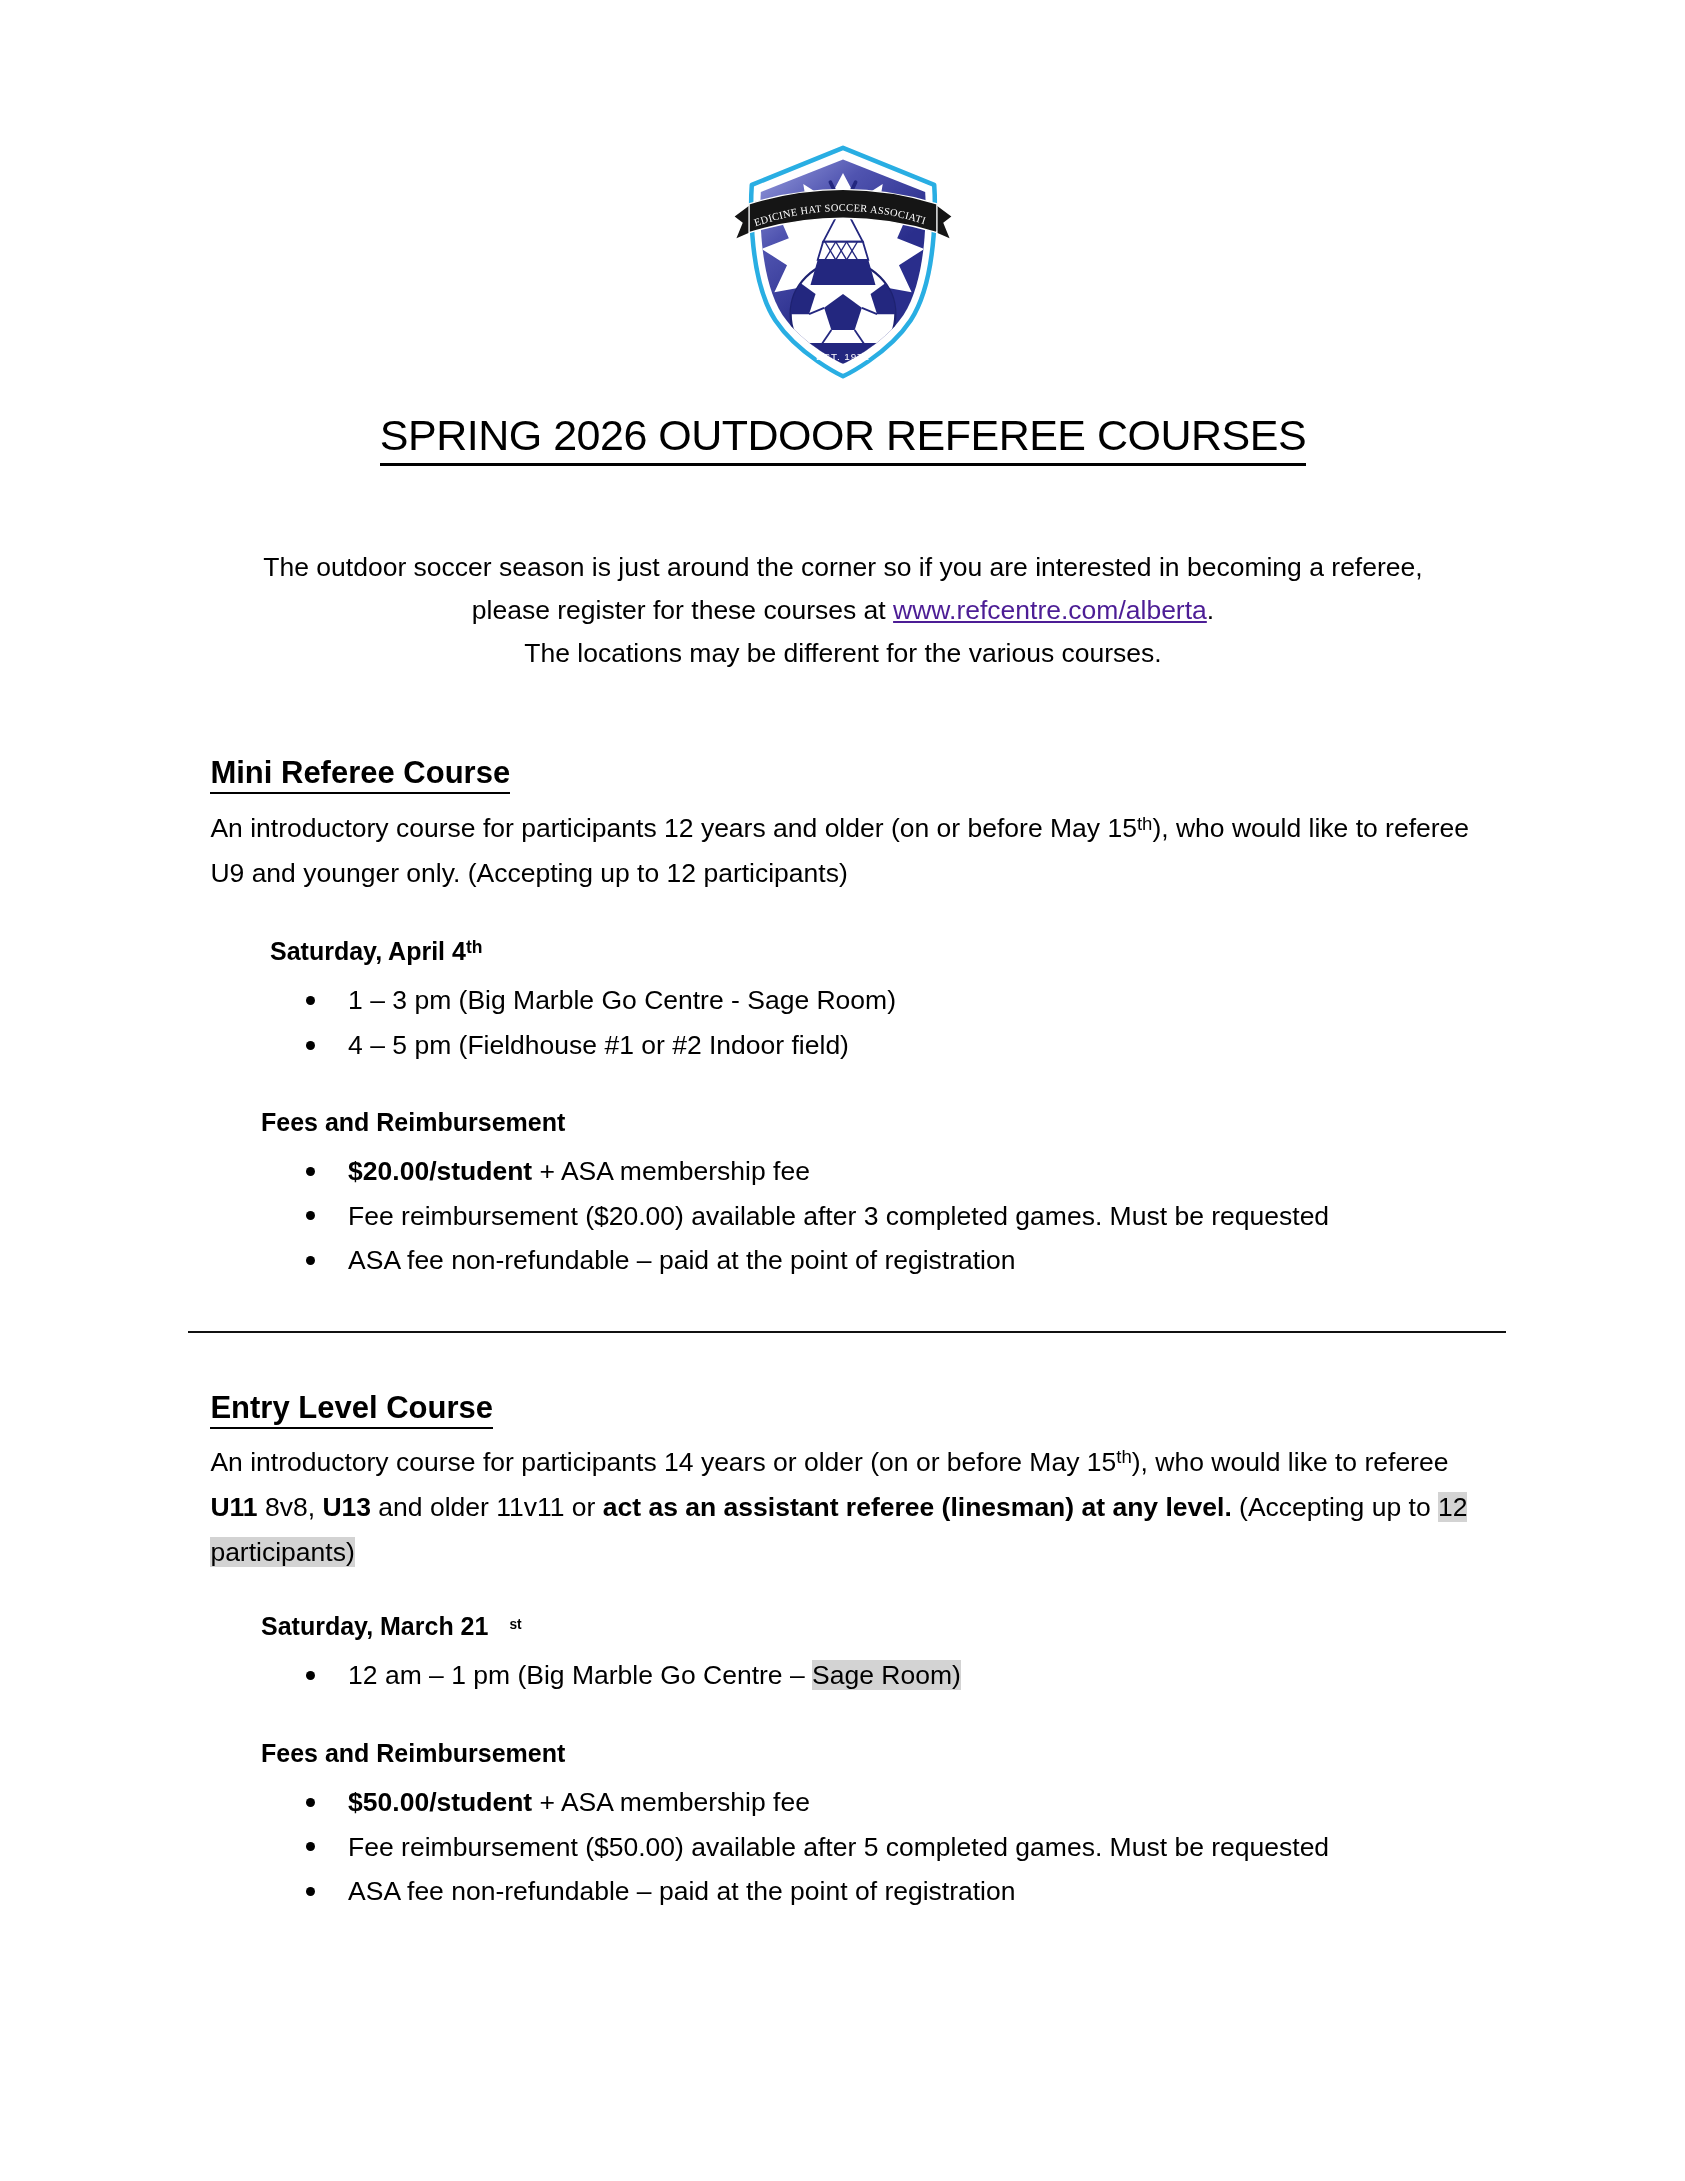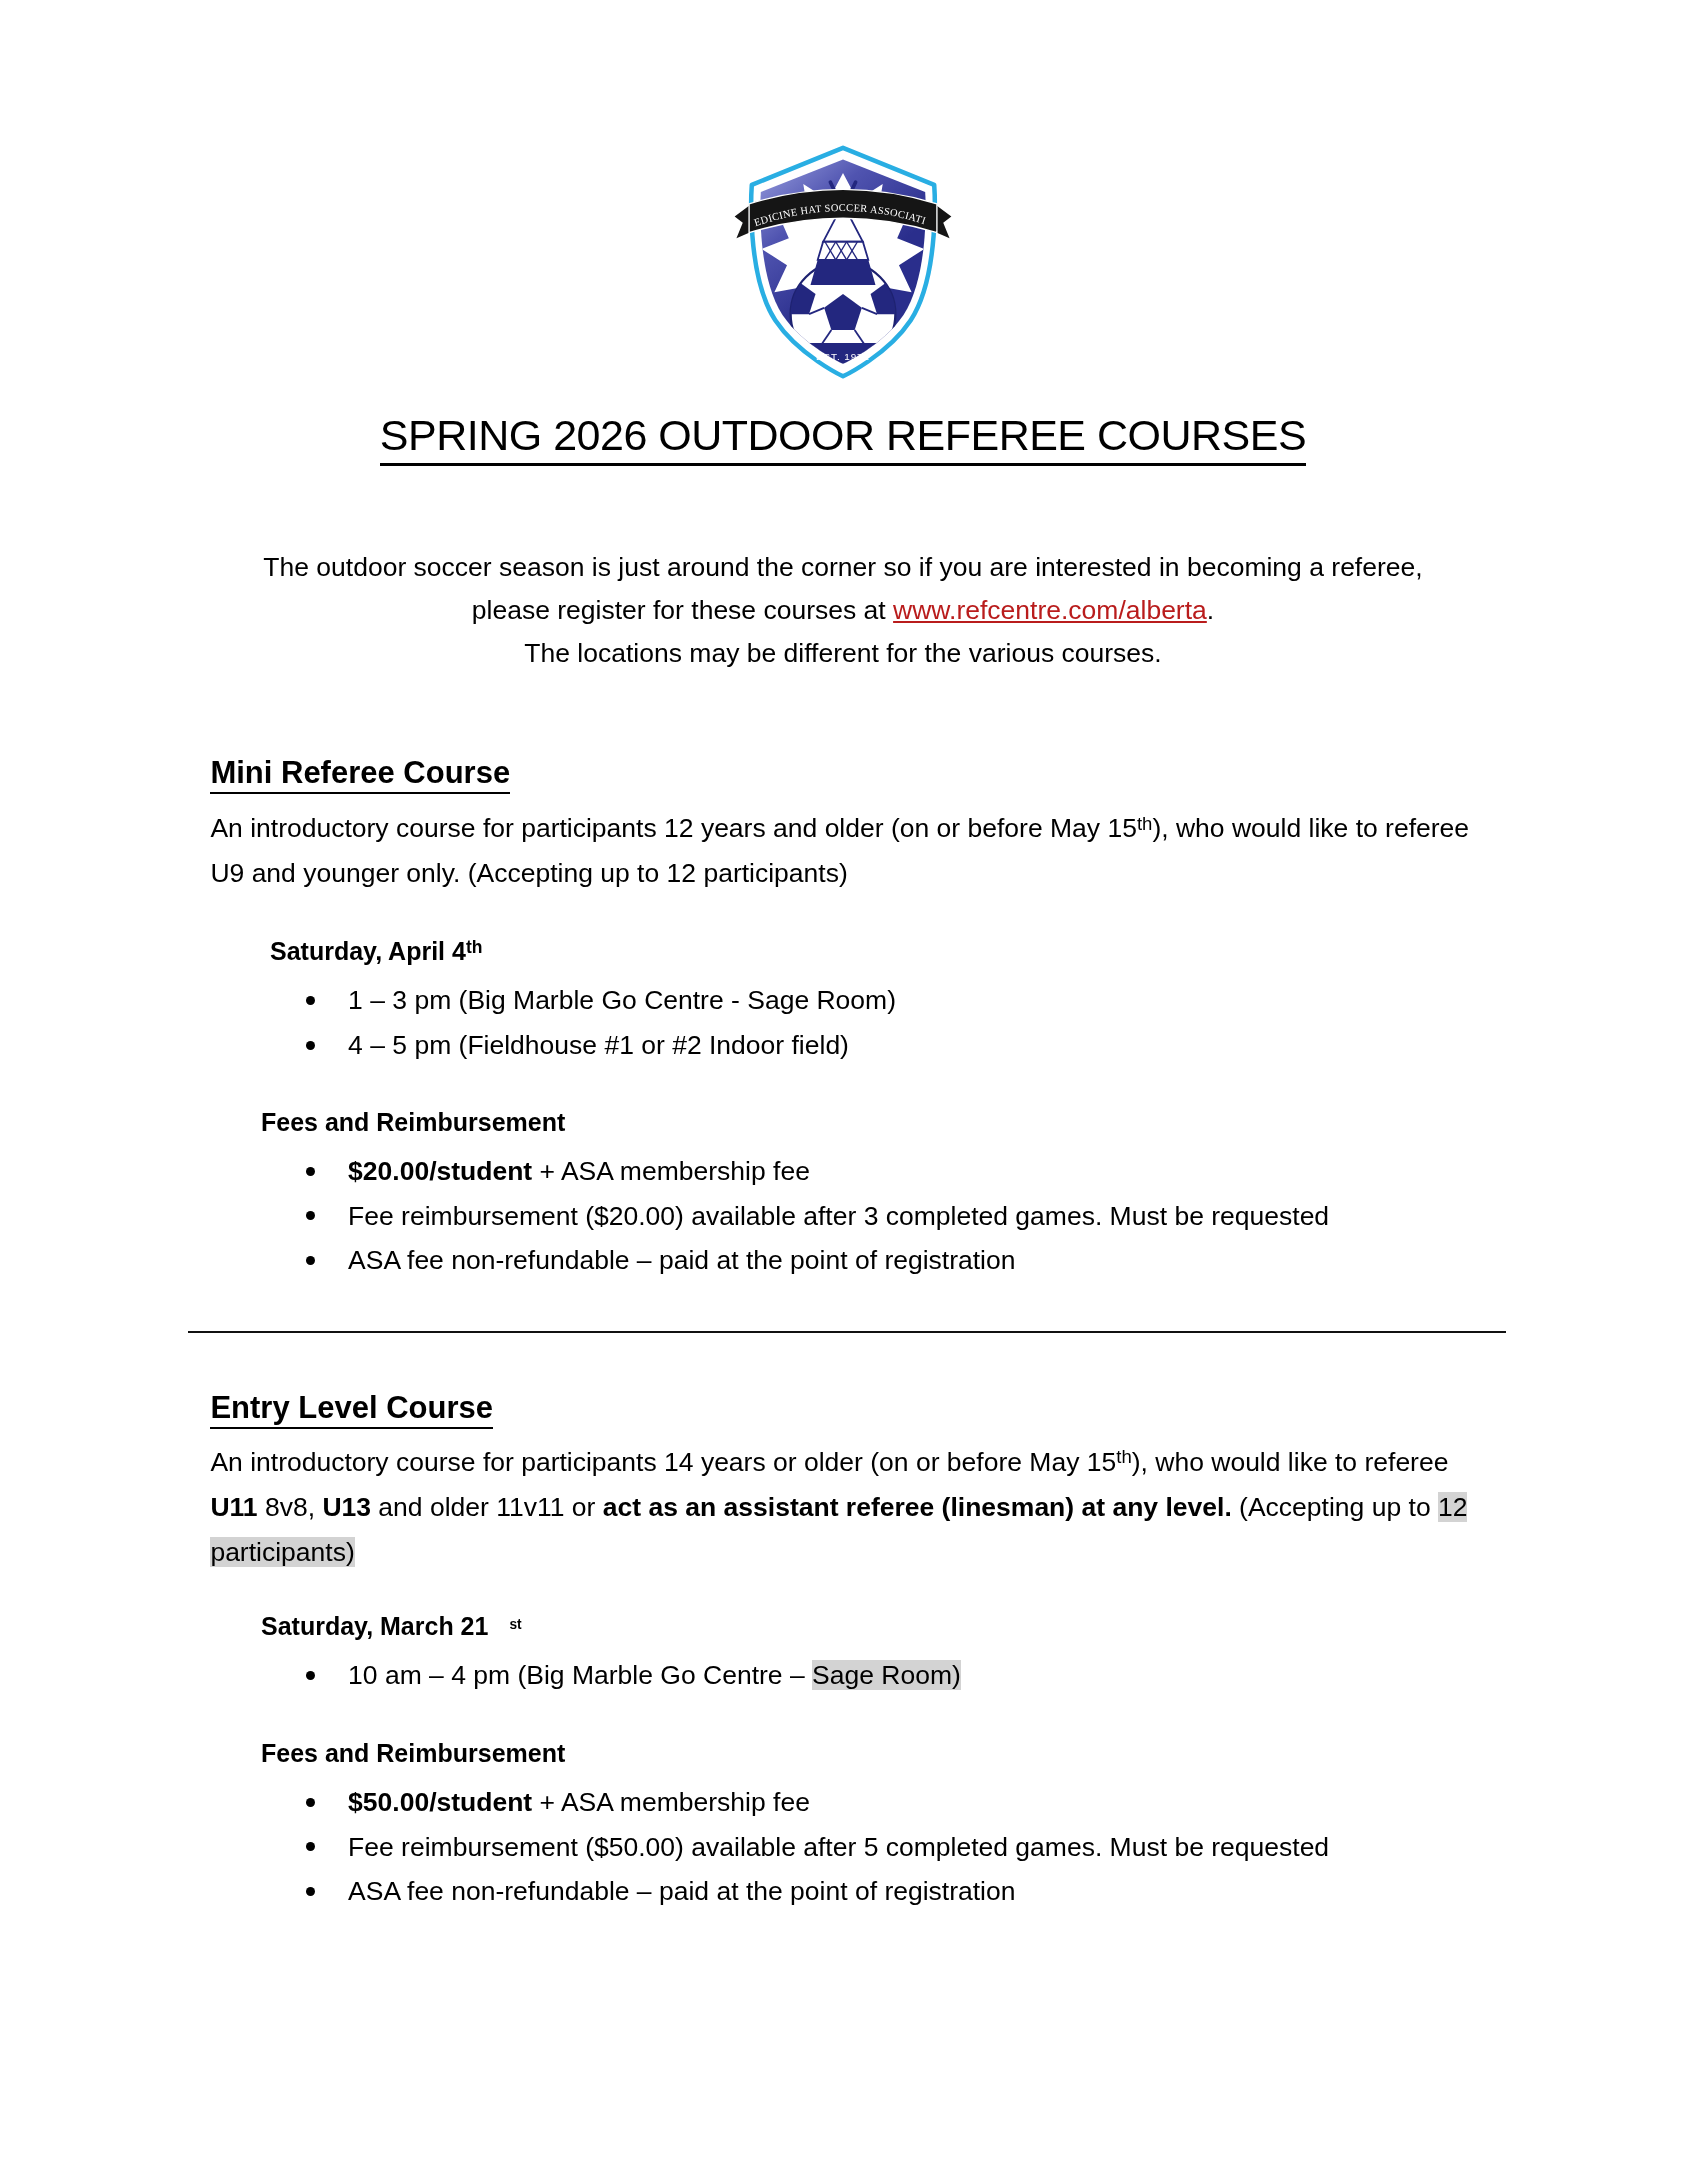--- a/index.html
+++ b/index.html
@@ -27,21 +27,21 @@
     letter-spacing: -0.5px;
   }
   .doc-title .u { display: inline-block; border-bottom: 3.7px solid #000; padding-bottom: 2.7px; }
 
   .intro {
     margin-top: 80px;
     text-align: center;
     font-size: 26.5px;
     line-height: 43px;
   }
-  .doc-link { color: #b91c1c; }
+  .doc-link { color: #4c1d95; }
 
   .section-heading {
     margin: 0 0 0 27.4px;
     font-size: 31px;
     font-weight: 700;
     line-height: 37px;
   }
   .section-heading .u { display: inline-block; border-bottom: 2.7px solid #000; padding-bottom: 1px; }
   .sh-mini { margin-top: 79px; }
   .sh-entry { margin-top: 56px; }
@@ -221,21 +221,21 @@
       <span class="u">Entry Level Course</span>
     </div>
 
     <p class="desc desc-entry"><span>An introductory course for participants 14 years or older (on or before May 15</span><sup>th</sup><span>), who would like to referee </span><span class="b">U11</span><span> 8v8, </span><span class="b">U13</span><span> and older 11v11 or </span><span class="b">act as an assistant referee (linesman) at any level.</span><span> (Accepting up to </span><span class="hl">12 participants)</span></p>
 
     <div class="sub-head mt-sched2"><span class="b">Saturday, March 21</span><sup class="b sm">st</sup></div>
 
     <ul class="blist">
       <li>
         <span class="dot"></span>
-        <span><span>10 am – 4 pm (Big Marble Go Centre – </span><span class="hl">Sage Room)</span></span>
+        <span><span>12 am – 1 pm (Big Marble Go Centre – </span><span class="hl">Sage Room)</span></span>
       </li>
     </ul>
 
     <div class="sub-head mt-fees2">Fees and Reimbursement</div>
 
     <ul class="blist">
       <li>
         <span class="dot"></span>
         <span><span class="b">$50.00/student</span><span> + ASA membership fee</span></span>
       </li>

